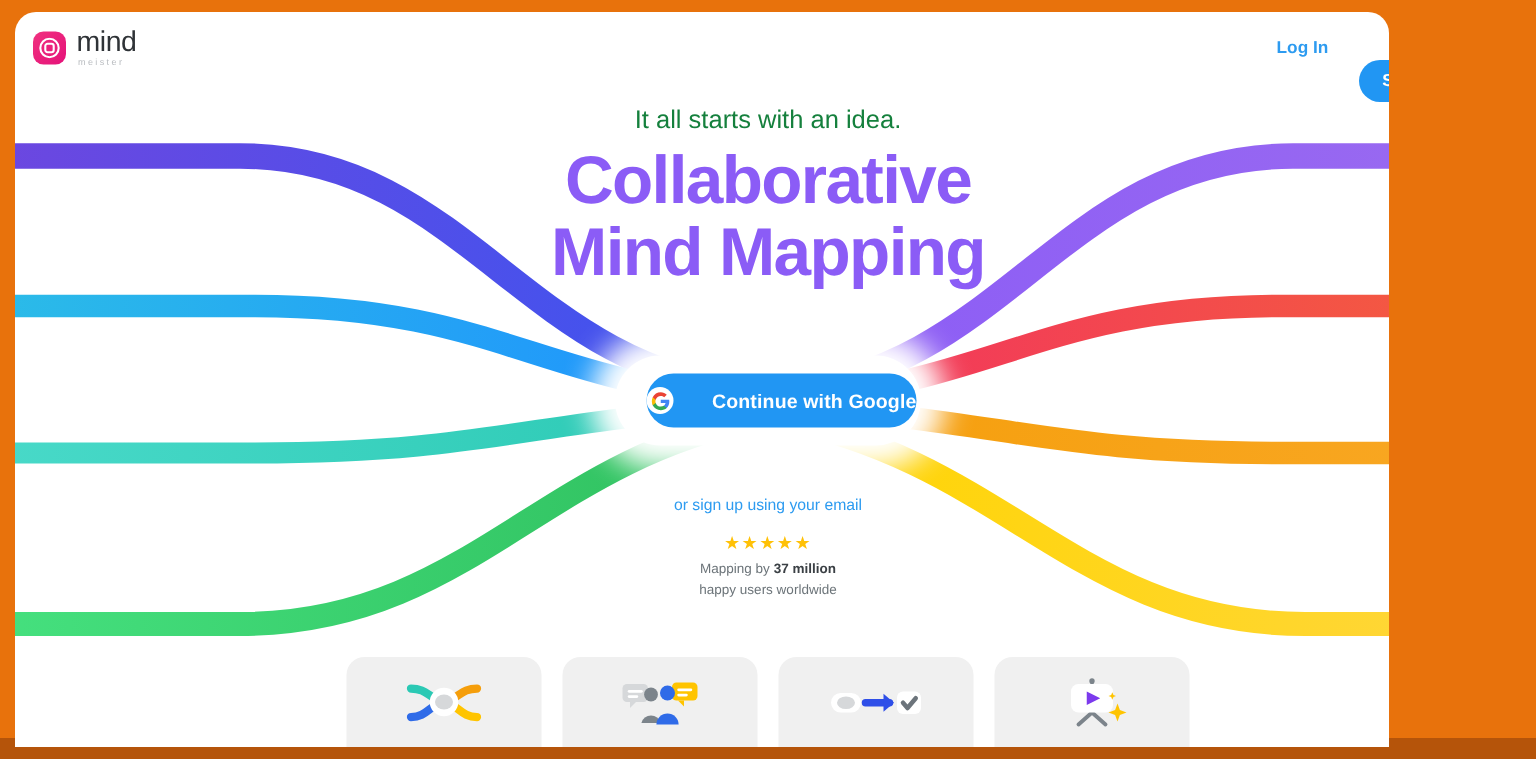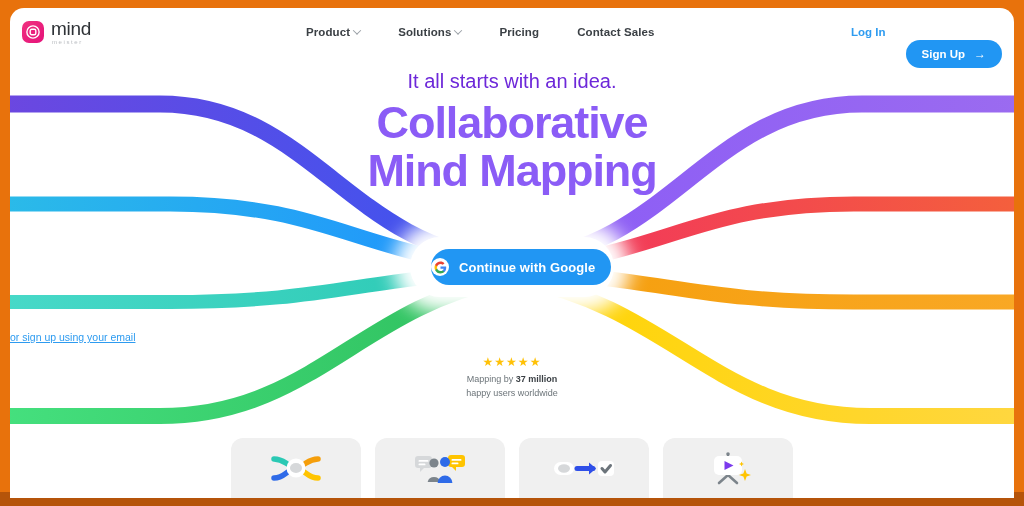--- a/index.html
+++ b/index.html
@@ -11,21 +11,21 @@
   body { background: #E8720C; position: relative; }
 
   
   .frame-bottom {
     position: absolute; left: 0; bottom: 0; width: 1024px; height: 14px;
     background: #B5540A;
   }
   .page {
     position: absolute;
     left: 10px; top: 8px;
-    width: 1004px; height: 490px;
+    width: 916px; height: 490px;
     background: #ffffff;
     border-radius: 14px 14px 0 0;
     overflow: hidden;
   }
 
   
   .header {
     position: absolute; left: 0; top: 0; width: 1004px; height: 48px;
     display: flex; align-items: center;
     z-index: 40;
@@ -83,21 +83,21 @@
     z-index: 5;
   }
   .curves svg { display:block; width: 1004px; height: 440px; }
 
   
   .hero-text {
     position: absolute; left: 0; top: 62px; width: 1004px;
     text-align: center; z-index: 20;
   }
   .eyebrow {
-    font-size: 20px; color: #6d28d9; font-weight: 400; letter-spacing: 0;
+    font-size: 17px; color: #15803d; font-weight: 400; letter-spacing: 0;
   }
   .headline {
     margin-top: 6px;
     font-size: 45px; font-weight: 700; color: #8b5cf6;
     line-height: 1.06; letter-spacing: -1.1px;
   }
 
   
   .cta-halo {
     position: absolute; left: 400px; top: 229px;
@@ -105,34 +105,34 @@
     background: #fff;
     border-radius: 30px;
     box-shadow: 0 0 20px 16px #fff;
     z-index: 25;
   }
   .google-btn {
     position: absolute; left: 421px; top: 241px;
     width: 180px; height: 36px;
     background: #2196F3;
     border: none; border-radius: 18px;
-    display: flex; align-items: center; justify-content: flex-start; gap: 10px;
+    display: flex; align-items: center; justify-content: space-between; gap: 10px;
     color: #fff; font-size: 13px; font-weight: 700;
     cursor: pointer; z-index: 30;
     letter-spacing: .1px;
   }
   .g-icon {
     width: 18px; height: 18px; border-radius: 50%;
     background: #fff; display: flex; align-items: center; justify-content: center;
   }
 
   .email-link {
     position: absolute; left: 0; top: 323px; width: 1004px;
-    z-index: 30;
-    font-size: 10.5px; color: #2d9bf0; text-decoration: underline; cursor: pointer;
+    text-align: center; z-index: 30;
+    font-size: 10.5px; color: #2d9bf0; cursor: pointer;
   }
   .stars {
     position: absolute; left: 0; top: 347px; width: 1004px;
     text-align: center; z-index: 30;
     color: #FFC107; font-size: 12px; letter-spacing: 1px;
   }
   .trusted {
     position: absolute; left: 0; top: 364px; width: 1004px;
     text-align: center; z-index: 30;
     font-size: 9px; color: #6c7479; line-height: 1.6;
@@ -168,36 +168,20 @@
           <circle cx="12" cy="12" r="10.5" fill="none" stroke="#fff" stroke-width="2.4"></circle>
           <rect x="7.2" y="7.2" width="9.6" height="9.6" rx="2.6" fill="none" stroke="#fff" stroke-width="2.4"></rect>
         </svg>
       </span>
       <span class="logo-text">
         <div class="logo-word">mind</div>
         <div class="logo-sub">meister</div>
       </span>
     </div>
 
-    <div class="nav">
-      <div class="nav-item">
-        <span>Product</span>
-        <span class="chev"></span>
-      </div>
-      <div class="nav-item">
-        <span>Solutions</span>
-        <span class="chev"></span>
-      </div>
-      <div class="nav-item">
-        <span>Pricing</span>
-      </div>
-      <div class="nav-item">
-        <span>Contact Sales</span>
-      </div>
-    </div>
 
     <div class="header-right">
       <span class="login-link">Log In</span>
       <button class="signup-btn">
         <span>Sign Up</span>
         <span class="signup-arrow">→</span>
       </button>
     </div>
   </div>
 

